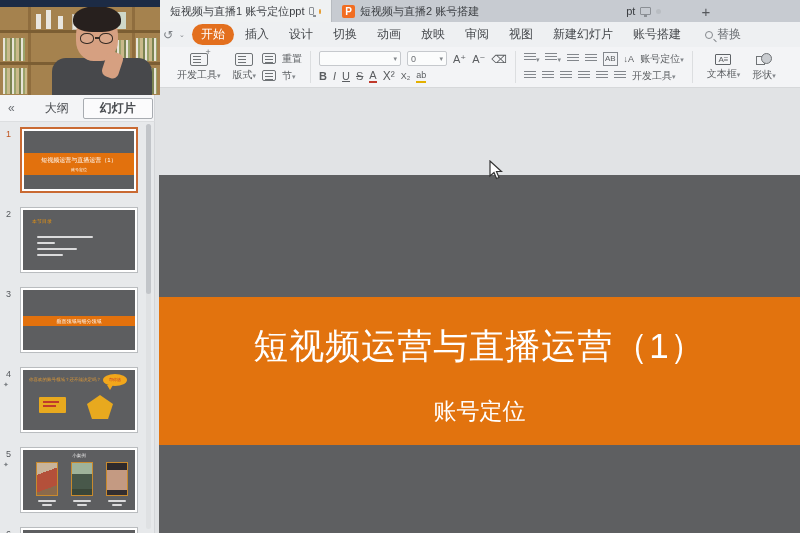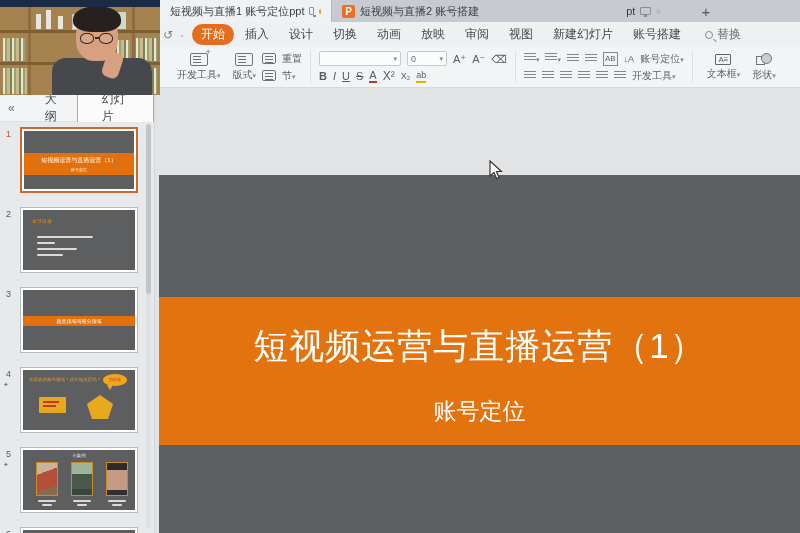--- a/index.html
+++ b/index.html
@@ -78,21 +78,21 @@
   .wc-hair { position:absolute; left:73px; top:6px; width:48px; height:26px; background:#27201e; border-radius:50% 50% 40% 40%; }
   .wc-glass { position:absolute; top:33px; width:14px; height:11px; border:1.5px solid #372c25; border-radius:45%; background:rgba(255,255,255,.08); }
   .wc-bridge { position:absolute; left:95px; top:37px; width:5px; height:2px; background:#372c25; }
   .wc-hand { position:absolute; left:104px; top:52px; width:17px; height:26px; background:#d6a081; border-radius:6px; transform:rotate(18deg); }
 
   
   #panelhead { position:absolute; left:0; top:95px; width:155px; height:27px; background:#f3f4f6;
     border-bottom:1px solid #dcdee0; border-right:1px solid #d4d6d9; display:flex; align-items:center; font-size:12px; color:#4a4d51; }
   #collapse { margin:0 12px 0 8px; color:#6b6f74; font-size:12px; }
   #tab-outline { margin-left:18px; }
-  #tab-slides { margin-left:14px; border:1px solid #a8acb1; background:#fbfbfc; border-radius:2px; padding:1px 24px; }
+  #tab-slides { margin-left:14px; border:1px solid #a8acb1; background:#fbfbfc; border-radius:2px; padding:1px 16px;font-weight:bold; }
   #panel { position:absolute; left:0; top:122px; width:155px; height:411px; background:#e7e9eb; border-right:1px solid #d4d6d9; overflow:hidden; }
   .thumb-row { position:absolute; left:0; width:155px; height:66px; }
   .thumb-num { position:absolute; left:6px; top:2px; font-size:9px; color:#55585c; }
   .thumb-num.sel { color:#c05621; }
   .anim-star { position:absolute; left:3px; top:14px; font-size:7px; color:#7d8185; }
   .thumb-box { position:absolute; left:20px; top:0; width:118px; height:66px; background:#fff;
     border:1px solid #b9bcbf; padding:2px; }
   .thumb-box.sel { border:2px solid #c96a33; }
   .thumb-cv { position:relative; width:100%; height:100%; background:#5d5e60; overflow:hidden; }
   .tb-band { position:absolute; left:0; width:100%; background:#e2710d; color:#fff; text-align:center; }

